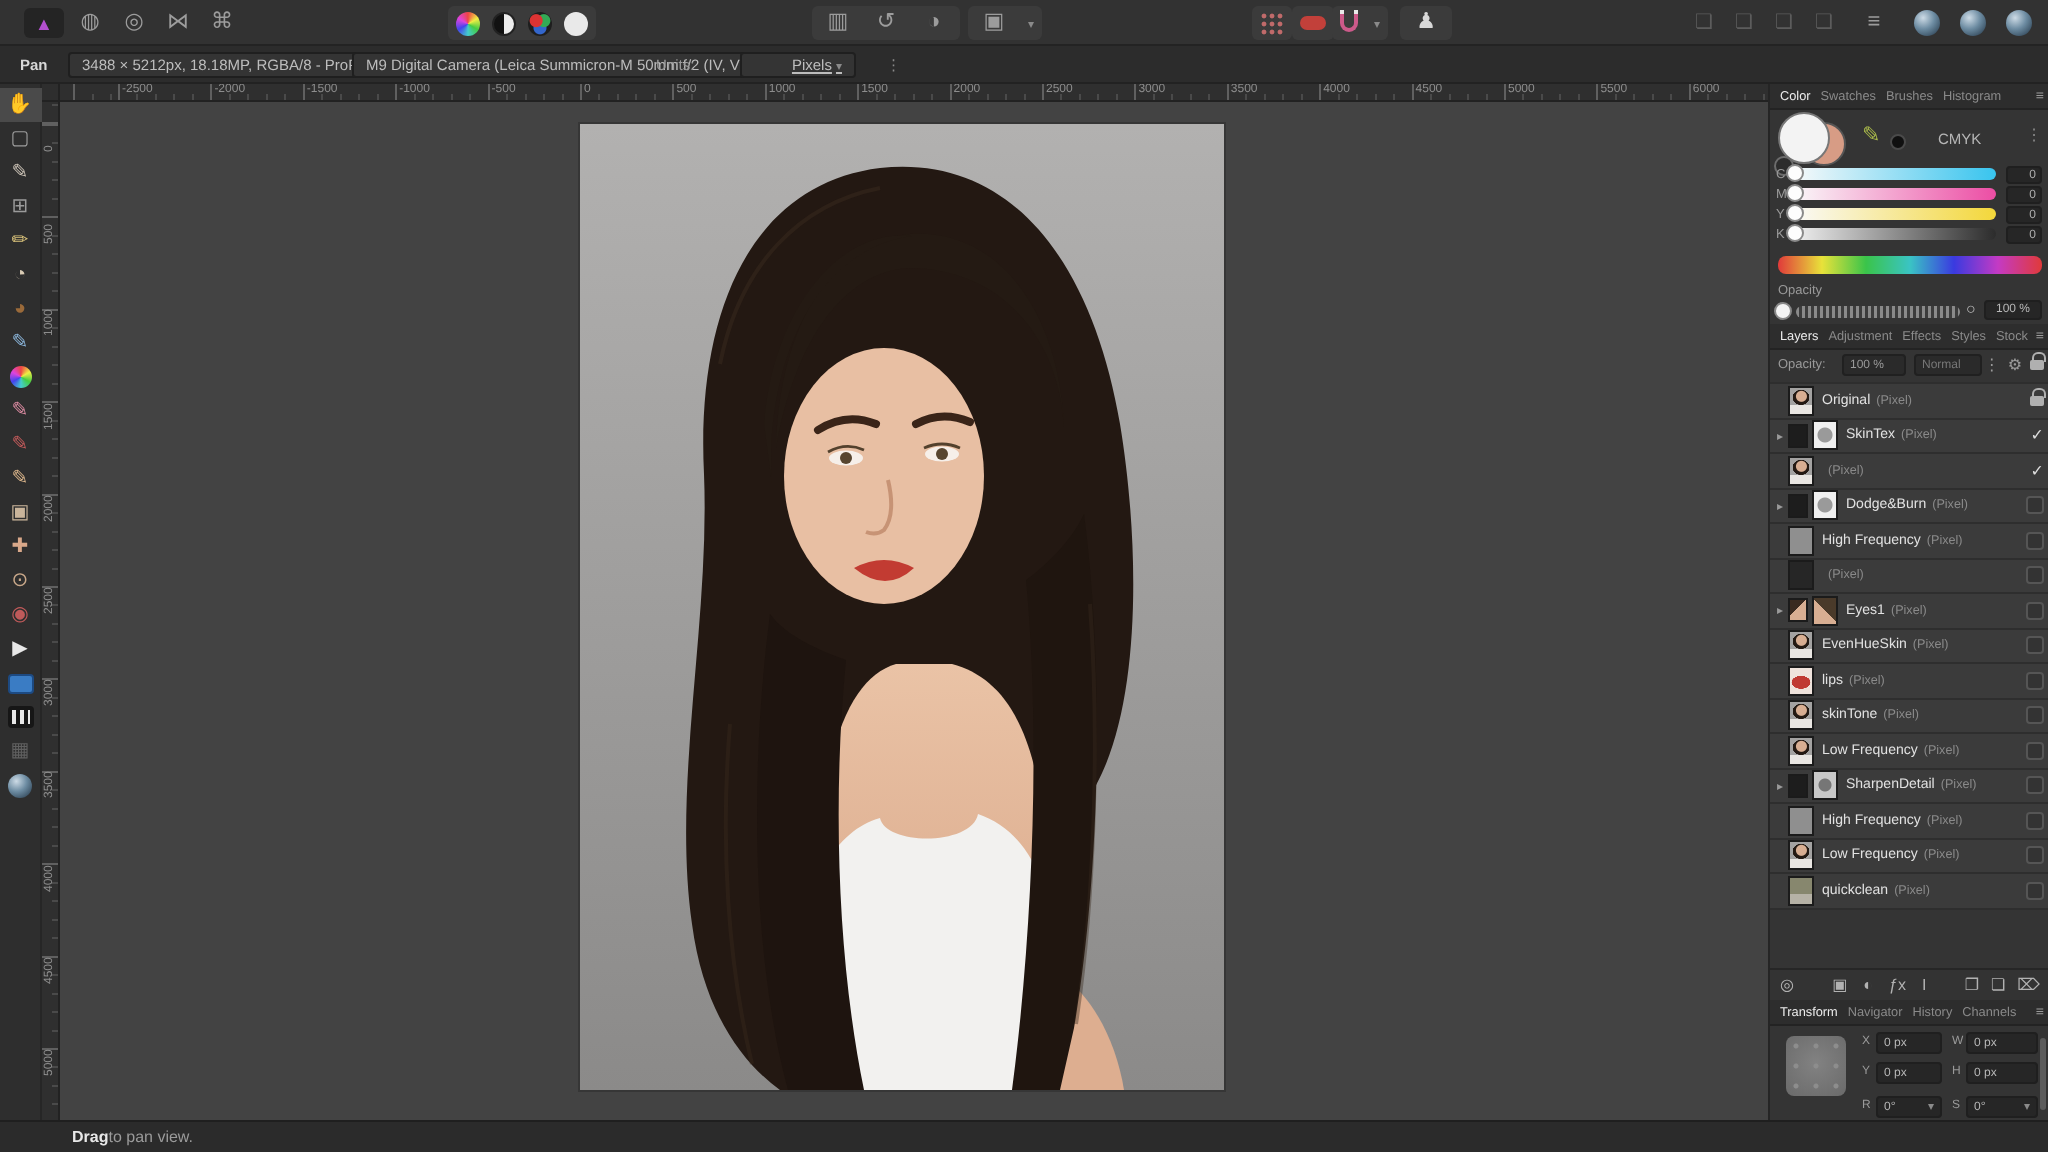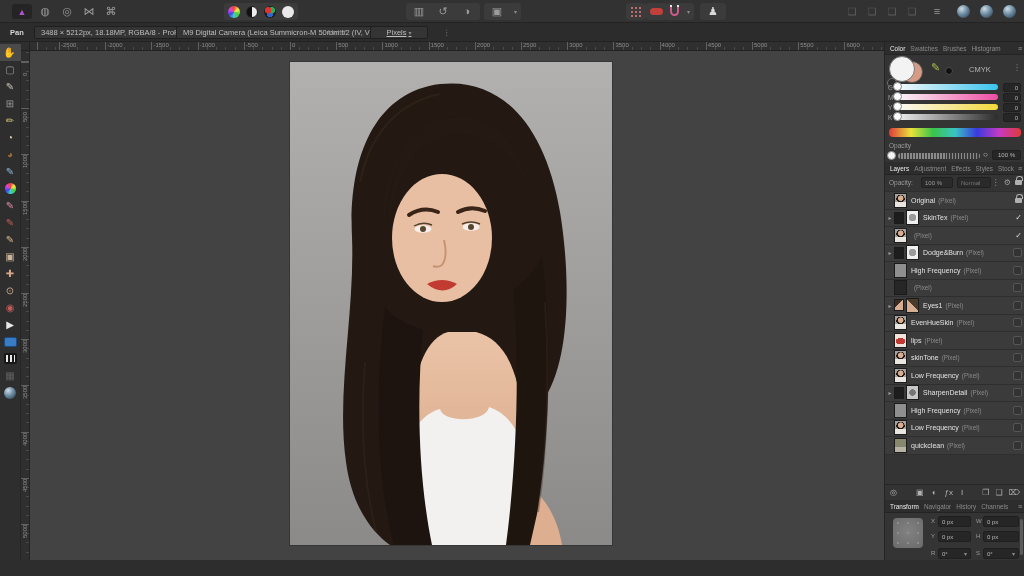--- a/index.html
+++ b/index.html
@@ -264,21 +264,21 @@
   <div id="context-bar">
     <span class="cb" style="left:10px;font-weight:bold;color:#d8d8d8;">Pan</span>
     <span class="cb" style="left:34px;">
         <span class="cb-box">3488 × 5212px, 18.18MP, RGBA/8 - ProPhoto RGB</span>
       </span>
     <span class="cb" style="left:176px;">
         <span class="cb-box">M9 Digital Camera (Leica Summicron-M 50mm f/2 (IV, V))</span>
       </span>
     <span class="cb" style="left:328px;color:#9a9a9a;">Units:</span>
     <span class="cb" style="left:370px;">
-      <span class="cb-box" style="width:58px;justify-content:center;text-decoration:underline;">
+      <span class="cb-box" style="width:58px;justify-content:flex-end;text-decoration:underline;">
         <span>Pixels</span>
         <span class="caret">▾</span>
       </span>
     </span>
     <span class="cb" style="left:443px;color:#8a8a8a;">⋮</span>
   </div>
 
   <div id="ruler-corner"></div>
   <div id="h-ruler">
       <span class="hlab" style="left: 29px;">-2500</span>
@@ -713,14 +713,18 @@
           </div>
           <div class="tfield" style="left: 91px; top: 35px; width: 44px;">
             <span class="tlab">S</span>
             <span class="tbox" style="width: 36px;">0°<span class="caret">▾</span></span>
           </div>
         </div>
       <span id="tf-scroll"></span>
     </div>
   </div>
 
+  <div id="status-bar">
+    <b>Drag</b>
+    <span> to pan view.</span>
+  </div>
 
 </div>
 
 </body></html>

